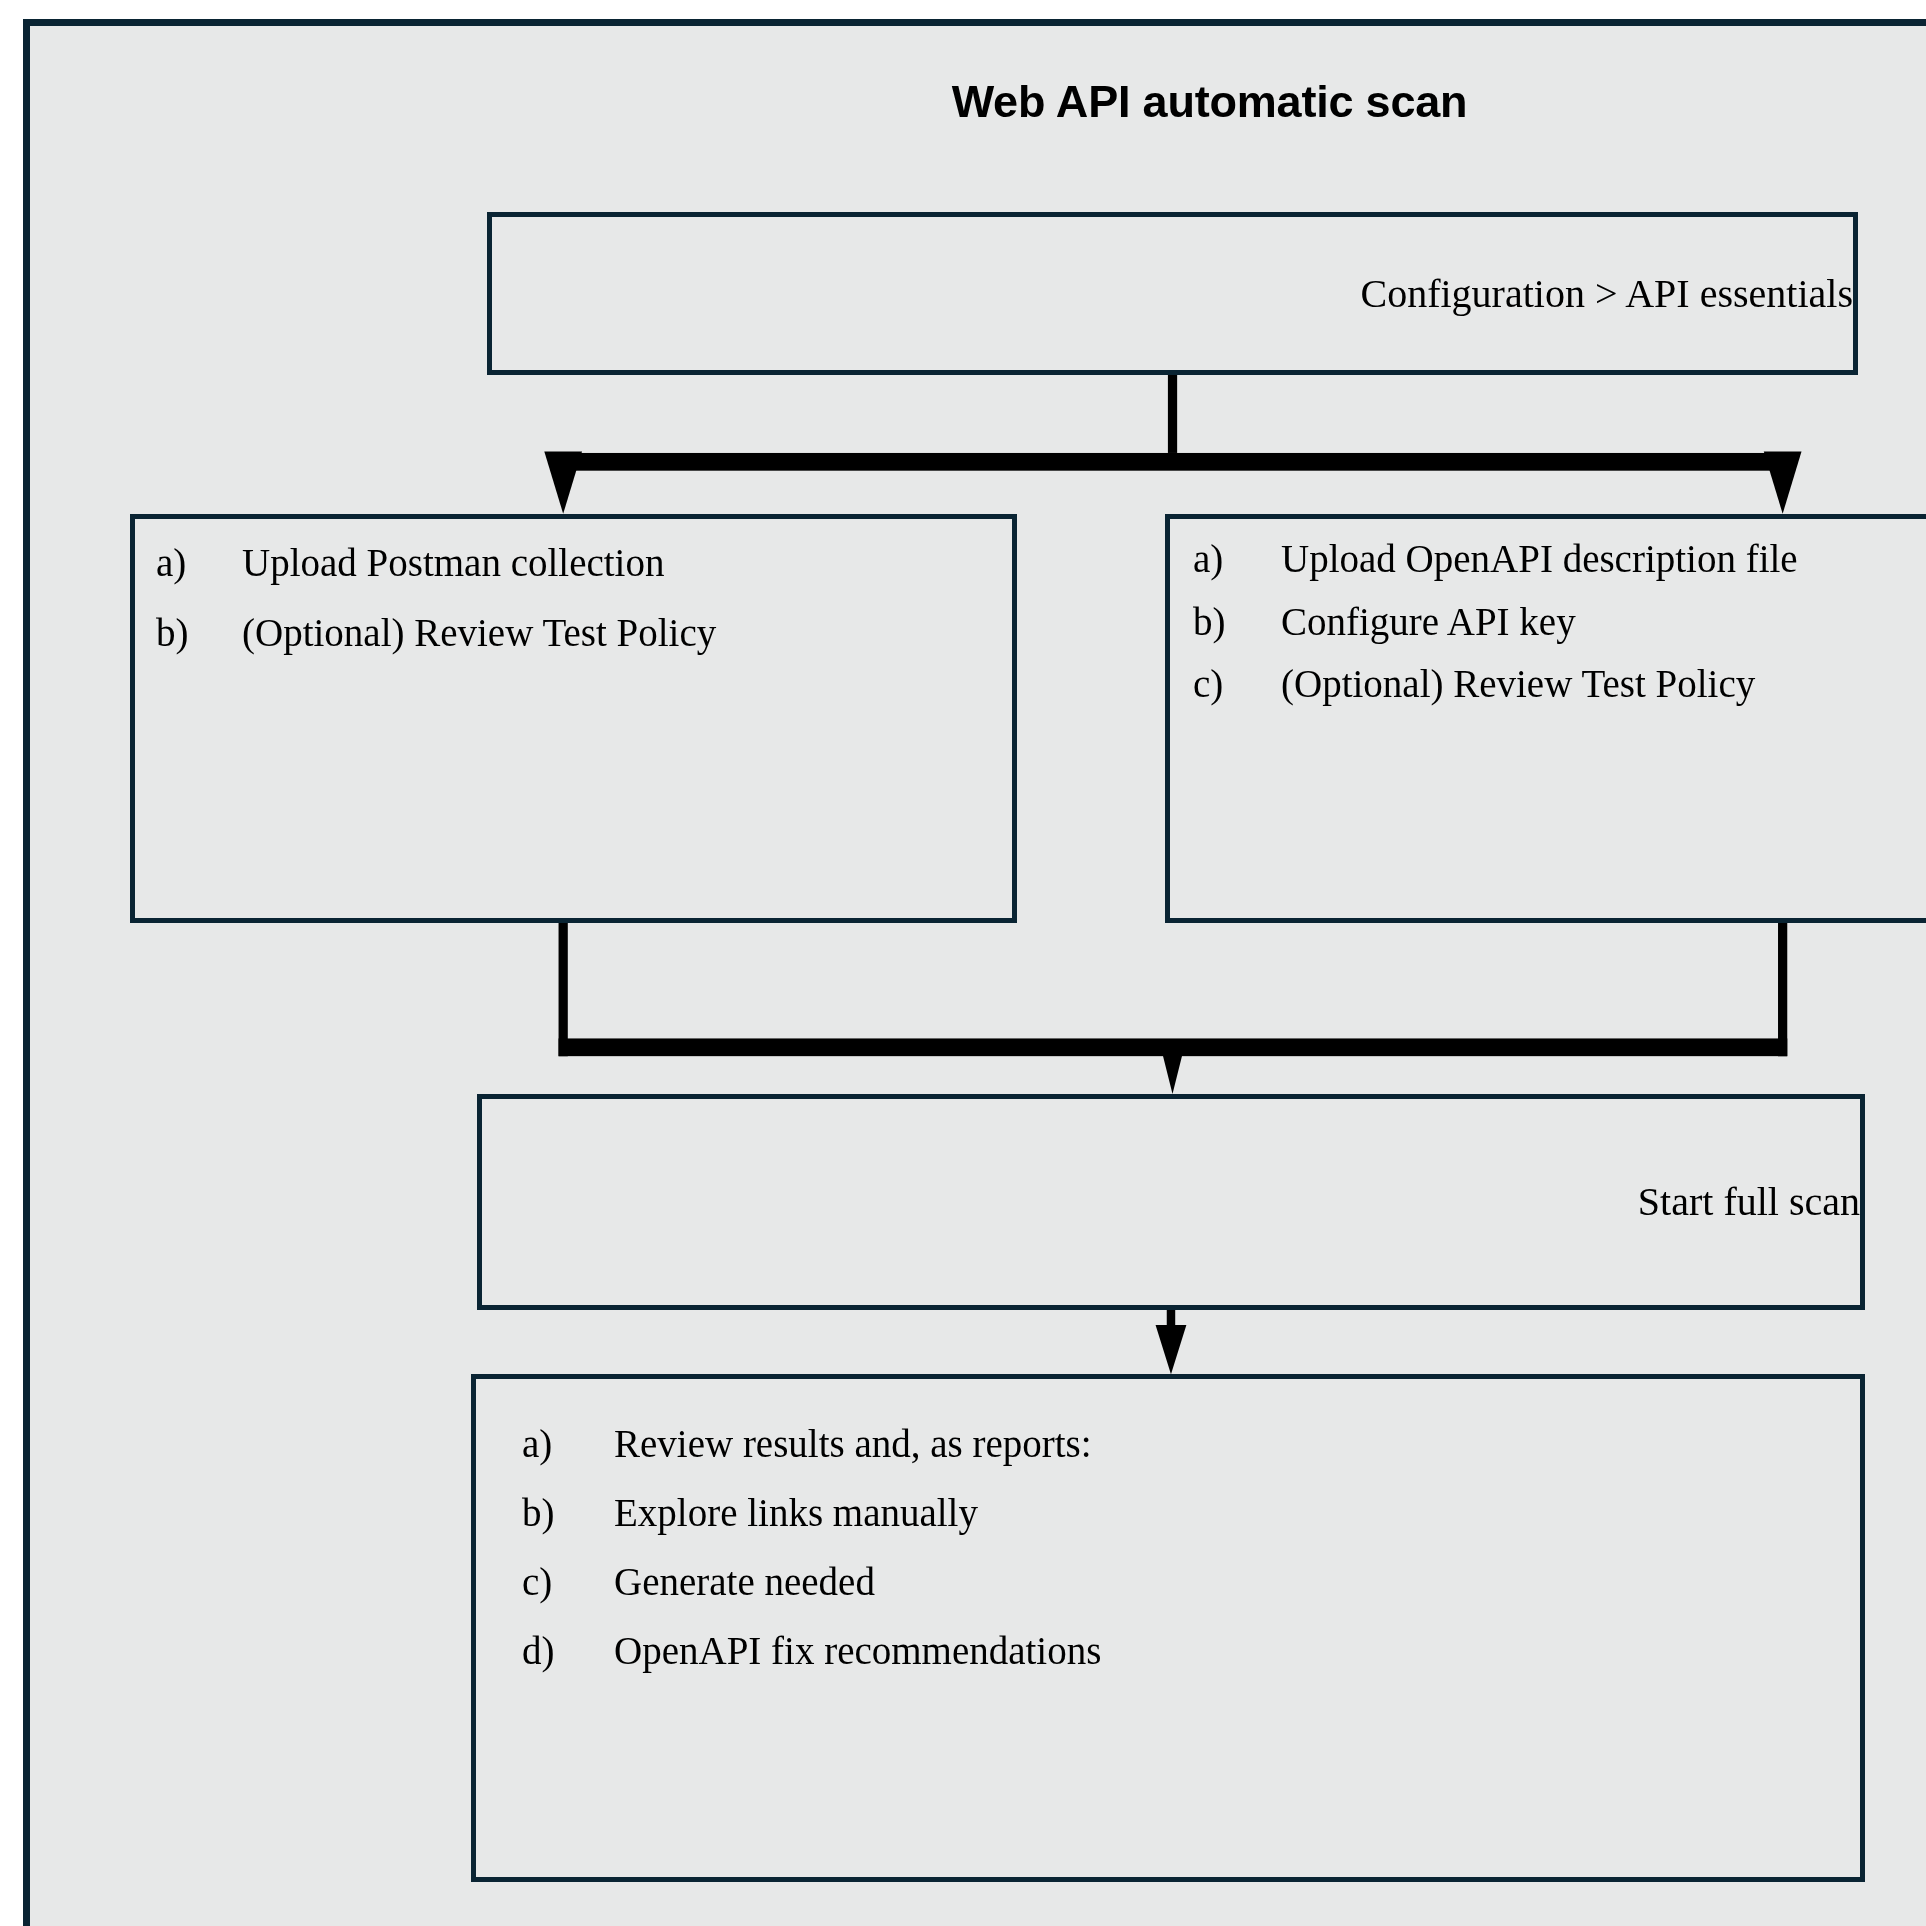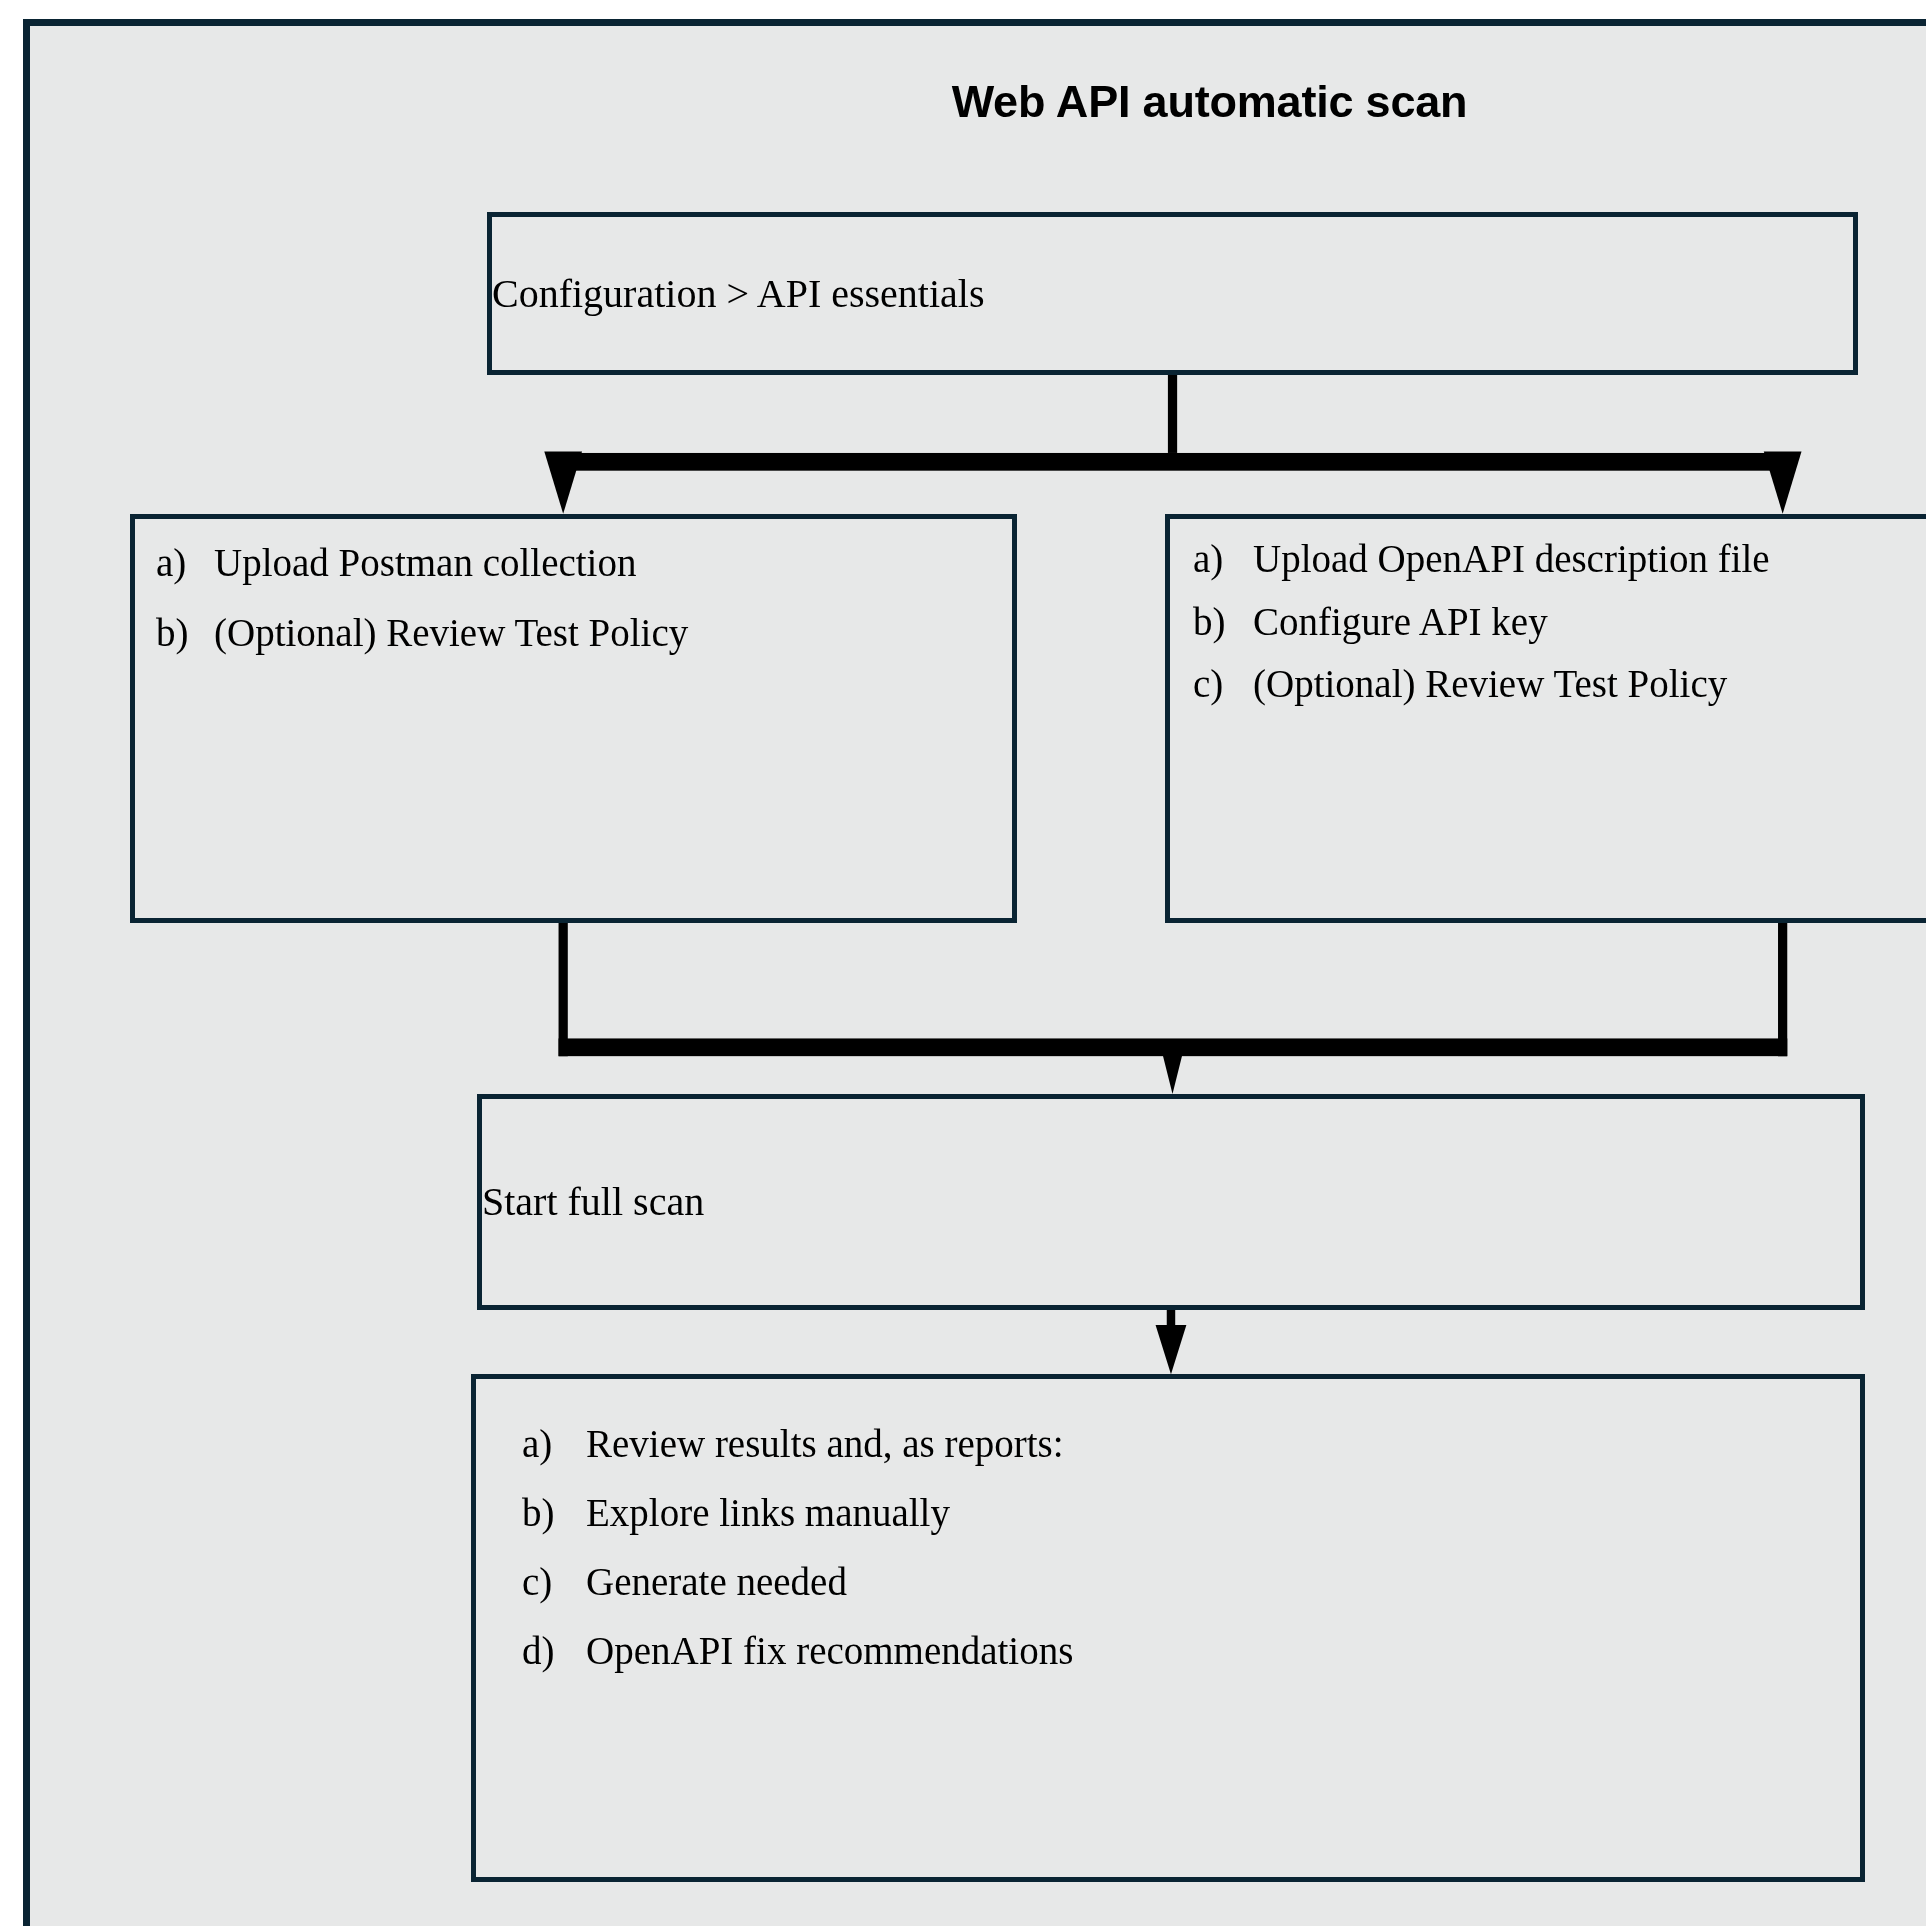--- a/index.html
+++ b/index.html
@@ -54,21 +54,21 @@
     position: absolute;
     box-sizing: border-box;
     border: 5px solid #0a2433;
     background: #e7e8e8;
     color: #000000;
   }
 
   .node-center {
     display: flex;
     align-items: center;
-    justify-content: flex-start;
+    justify-content: flex-end;
     font-size: 40px;
     line-height: 1.15;
   }
 
   
   .node-config      { left: 487px; top: 212px;  width: 1371px; height: 163px; }
   .node-postman     { left: 130px;  top: 514px; width: 887px; height: 409px; }
   .node-openapi     { left: 1165px; top: 514px; width: 1152px; height: 409px; }
   .node-startscan   { left: 477px; top: 1094px; width: 1388px; height: 216px; }
   .node-results     { left: 471px; top: 1374px; width: 1394px; height: 508px; }
@@ -85,20 +85,21 @@
     display: flex;
     align-items: flex-start;
   }
   .step-marker {
     flex: 0 0 auto;
     text-align: left;
     white-space: pre;
   }
   .step-text {
     flex: 1 1 auto;
+    margin-left: 28px;
   }
 
   
   .node-postman .steps { padding: 18.5px 15.4px 0 21px; }
   .node-postman .step  { margin-bottom: 21.6px; }
   .node-postman .step-marker { width: 58px; }
 
   
   .node-openapi .steps { padding: 15.4px 15.4px 0 23px; }
   .node-openapi .step  { margin-bottom: 13px; }

